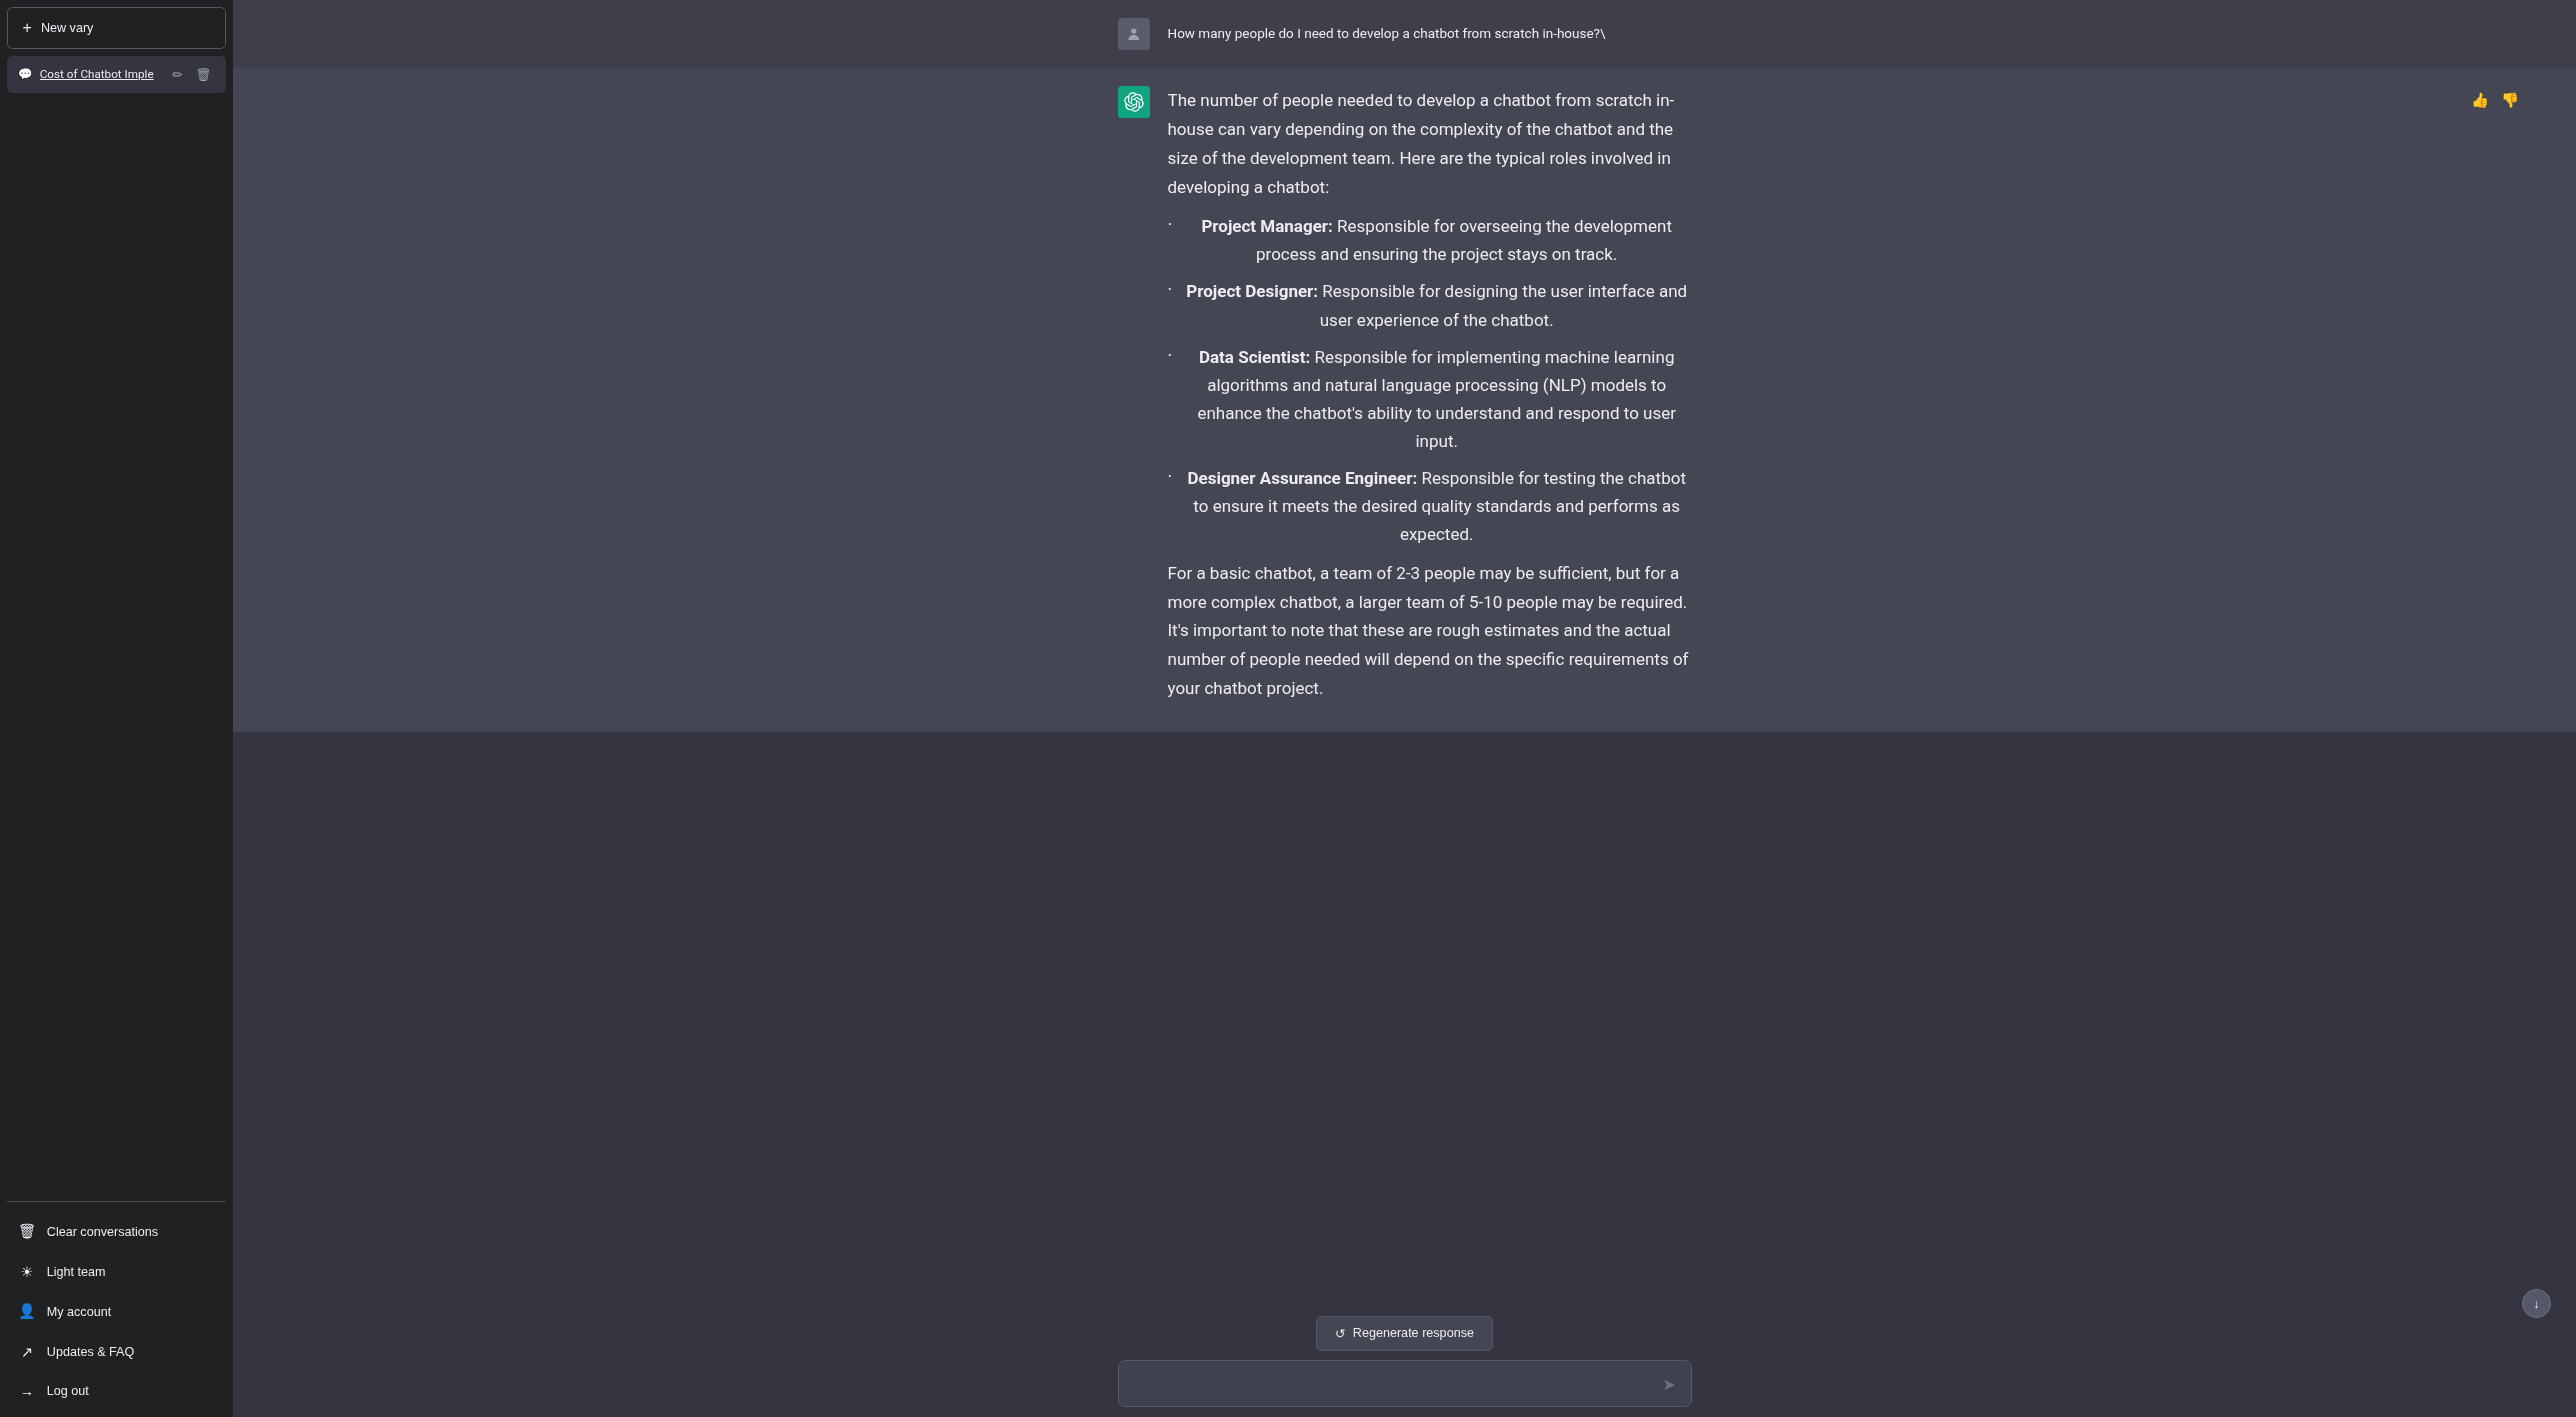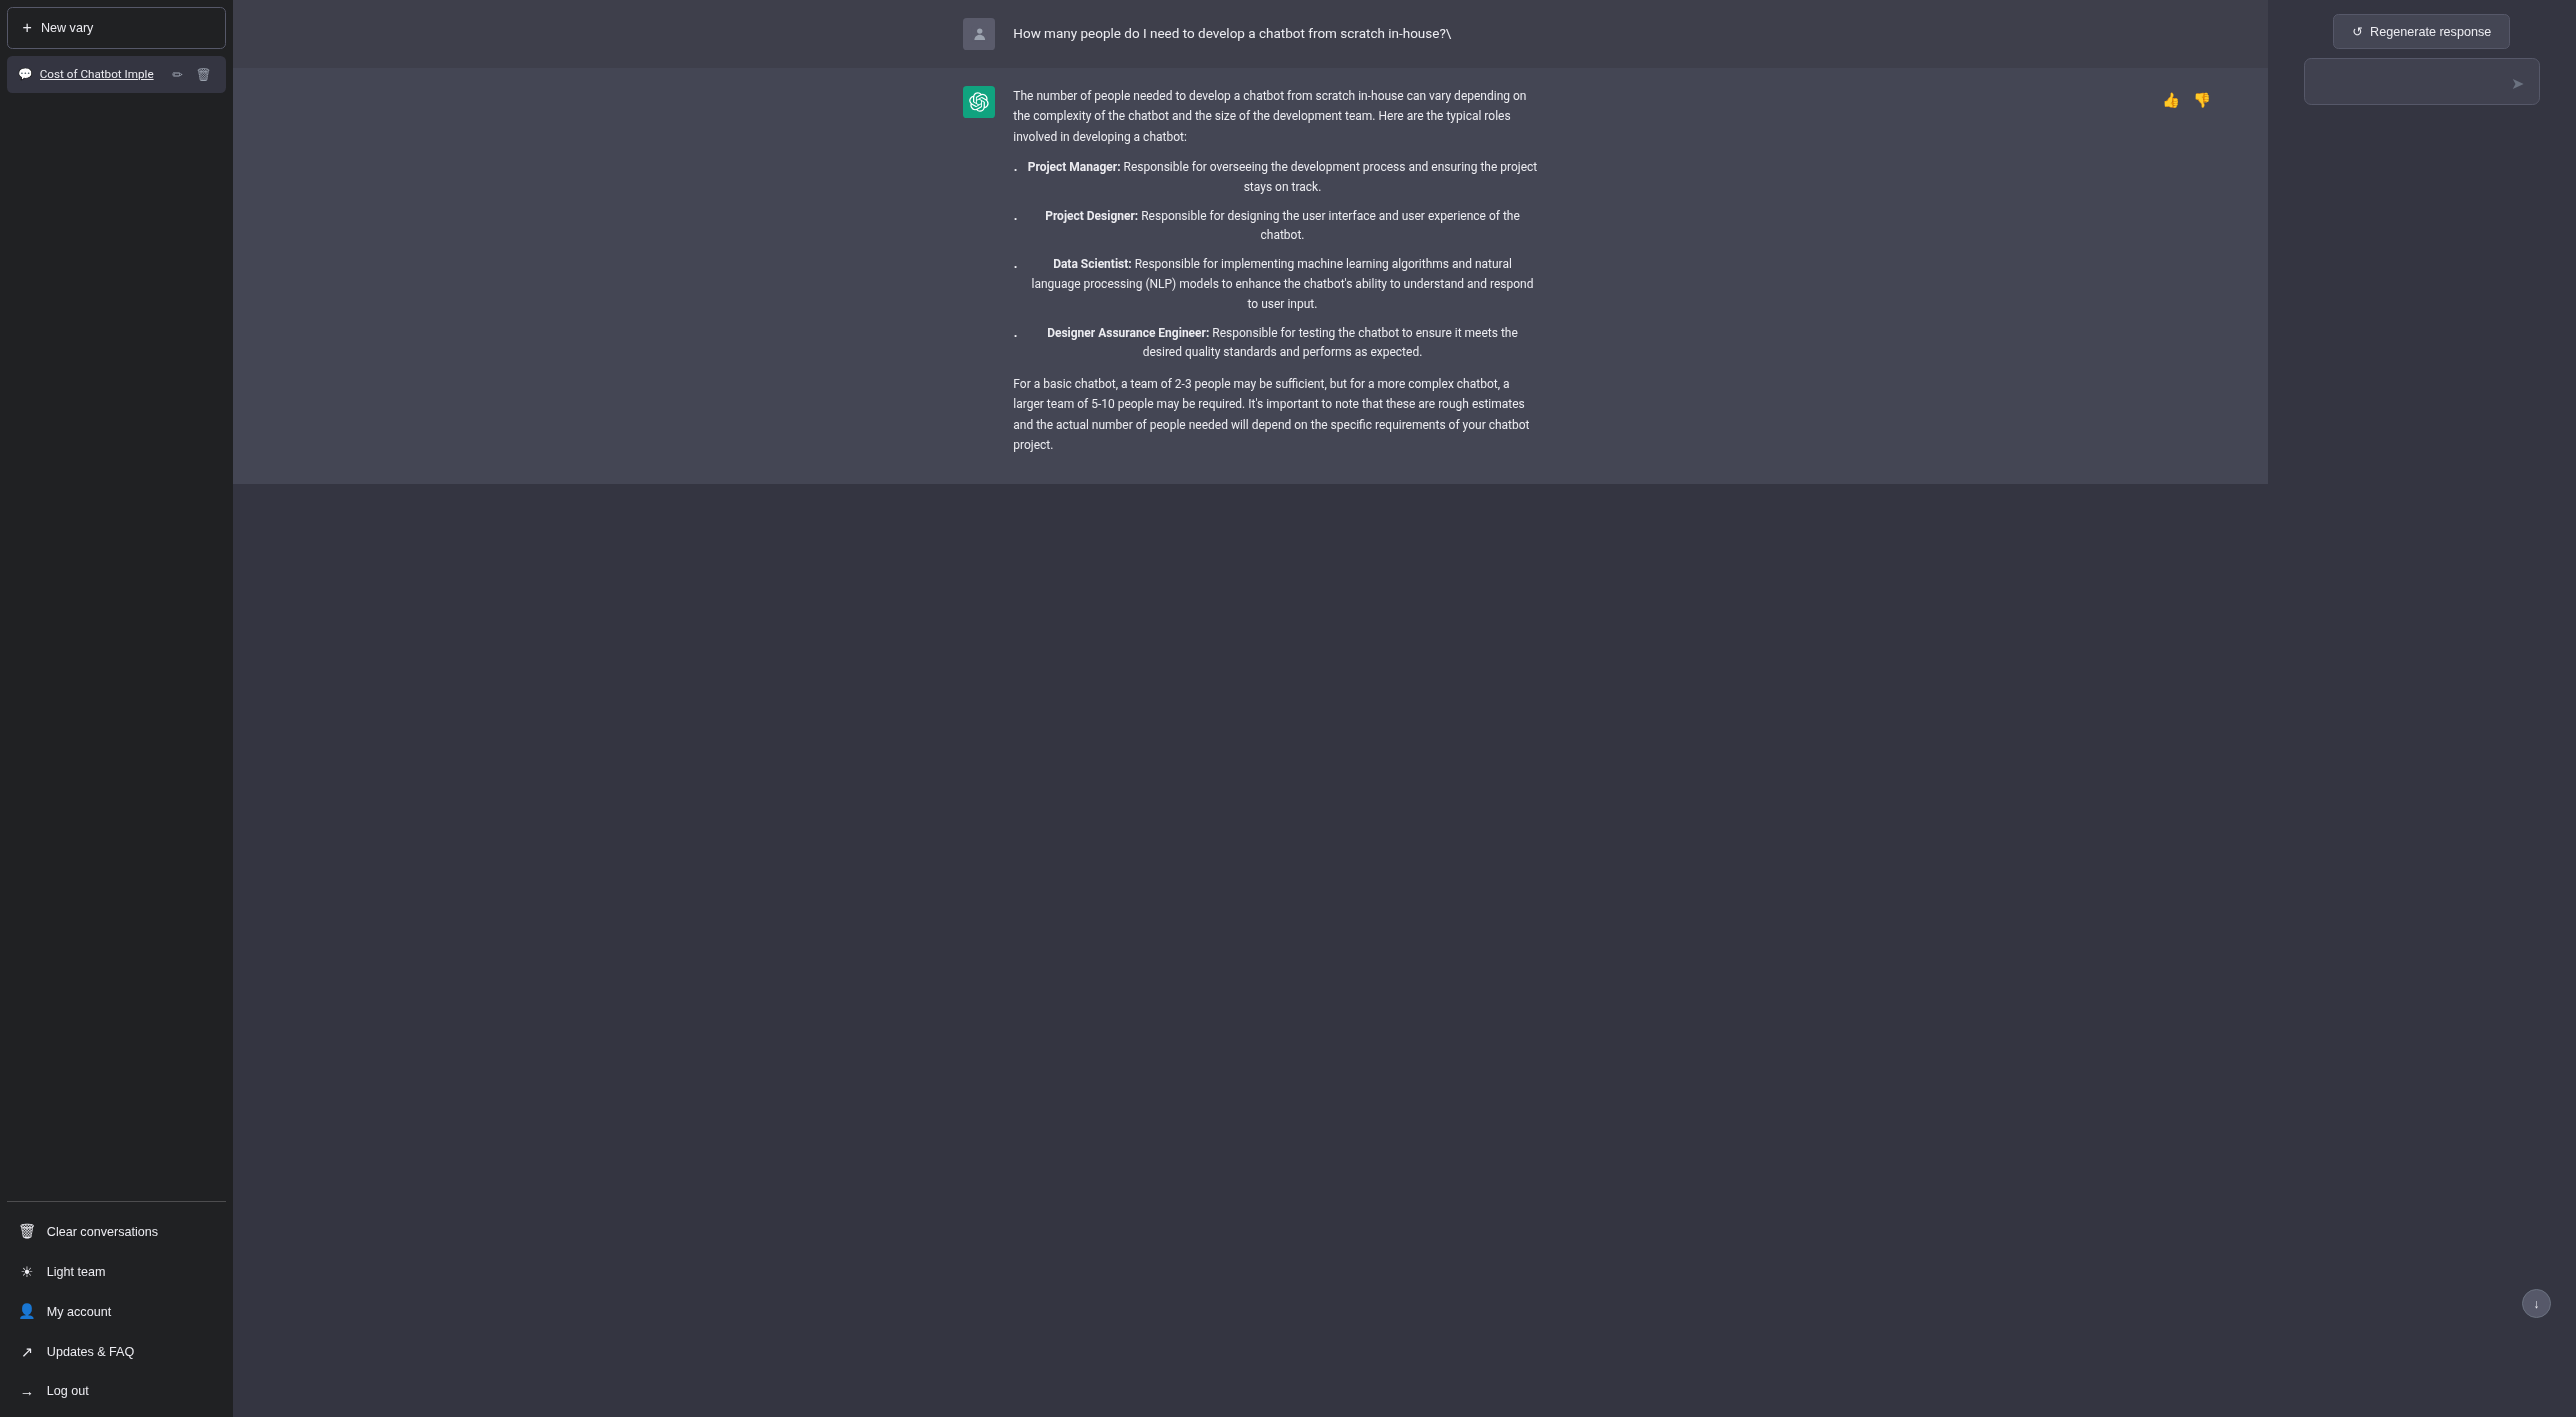--- a/index.html
+++ b/index.html
@@ -109,21 +109,21 @@
       border: none;
       text-align: left;
       width: 100%;
     }
     .sidebar-footer-item .footer-icon { font-size: 14.4px; width: 18px; text-align: center; }
 
     
     #main {
       flex: 1;
       display: flex;
-      flex-direction: row;
+      flex-direction: column;
       height: 100vh;
       background: #343541;
       overflow: hidden;
     }
 
     
     .user-message-bar {
       background: #3e3f4b;
       padding: 18px 0;
       display: flex;
@@ -178,21 +178,21 @@
       border-radius: 3.6px;
       background: #10a37f;
       flex-shrink: 0;
       display: flex;
       align-items: center;
       justify-content: center;
       font-size: 16px;
     }
     .assistant-message-content {
       flex: 1;
-      font-size: 12px;
+      font-size: 17px;
       line-height: 1.7;
       color: #ececf1;
     }
     .assistant-message-content p {
       margin-bottom: 10.8px;
     }
     .assistant-message-content ul {
       list-style: none;
       margin: 0 0 10.8px 0;
       padding: 0;

